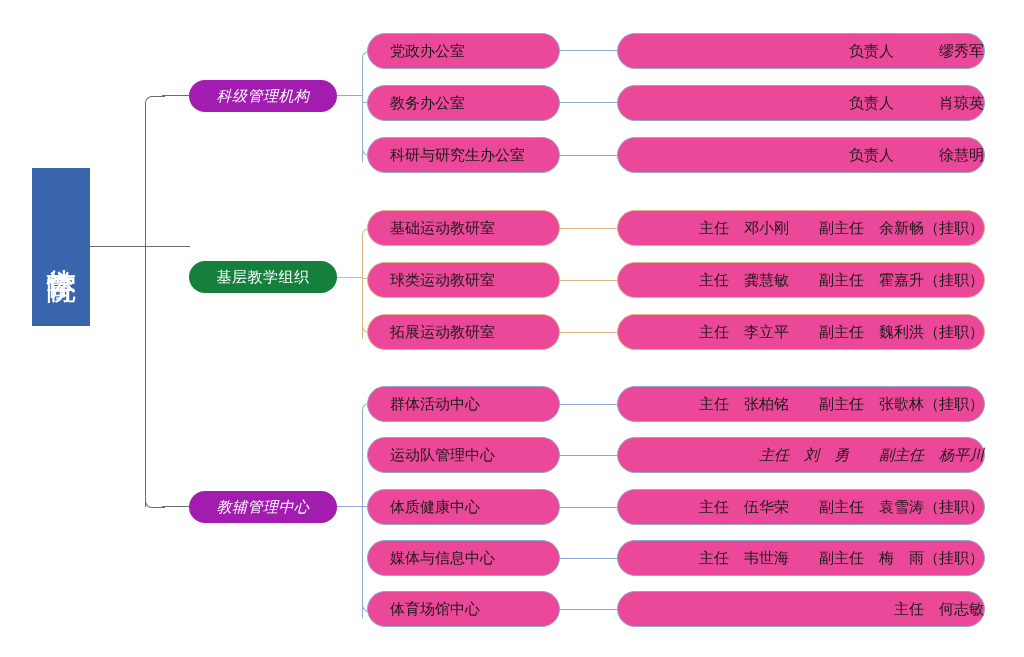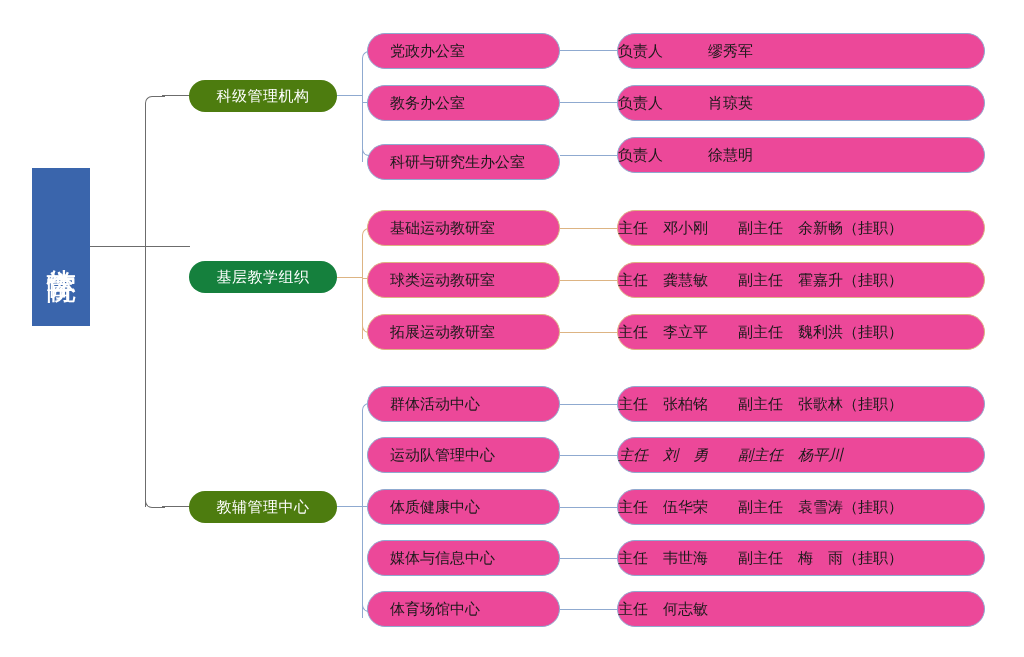--- a/index.html
+++ b/index.html
@@ -35,39 +35,39 @@
     position:absolute;
     height:32px;
     border-radius:16px;
     display:flex;align-items:center;justify-content:center;
     color:#ffffff;
     font-size:15px;
     letter-spacing:.5px;
     white-space:nowrap;
     box-sizing:border-box;
   }
-  .pill-blue{background:#4d7c0f;}
+  .pill-blue{background:#a21caf;font-style:italic;}
   .pill-orange{background:#15803d;}
 
   
   .rbox{
     position:absolute;
     height:36px;
     border-radius:18px;
     border:1.4px solid #8FAAD0;
     background:#ec4899;
     box-sizing:border-box;
     display:flex;align-items:center;
     font-size:15px;
     white-space:nowrap;
     color:#1a1a1a;
   }
   .rbox.orange{border-color:#DDB483;}
   .rbox .inner{padding-left:22px;}
-  .rbox.center .inner{width:100%;text-align:left;padding-left:0;}
+  .rbox.center .inner{width:100%;text-align:right;padding-left:0;}
 
   
   .seg{position:absolute;background:#6C6C6C;}
   .seg.blue{background:#8FAAD0;}
   .seg.orange{background:#DDB483;}
   .h{height:1.4px;}
   .v{width:1.4px;}
 
   .corner{
     position:absolute;
@@ -124,21 +124,21 @@
   </div>
 
   <div class="rbox" style="left:367px;top:85px;width:193px;">
     <span class="inner">教务办公室</span>
   </div>
   <div class="seg h blue" style="left:560px;top:102px;width:58px;"></div>
   <div class="rbox center" style="left:617px;top:85px;width:368px;">
     <span class="inner">负责人　　　肖琼英</span>
   </div>
 
-  <div class="rbox" style="left:367px;top:144px;width:193px;">
+  <div class="rbox" style="left:367px;top:137px;width:193px;">
     <span class="inner">科研与研究生办公室</span>
   </div>
   <div class="seg h blue" style="left:560px;top:155px;width:58px;"></div>
   <div class="rbox center" style="left:617px;top:137px;width:368px;">
     <span class="inner">负责人　　　徐慧明</span>
   </div>
 
   <div class="group-pill pill-orange" style="left:189px;top:261px;width:148px;">
     <span>基层教学组织</span>
   </div>

